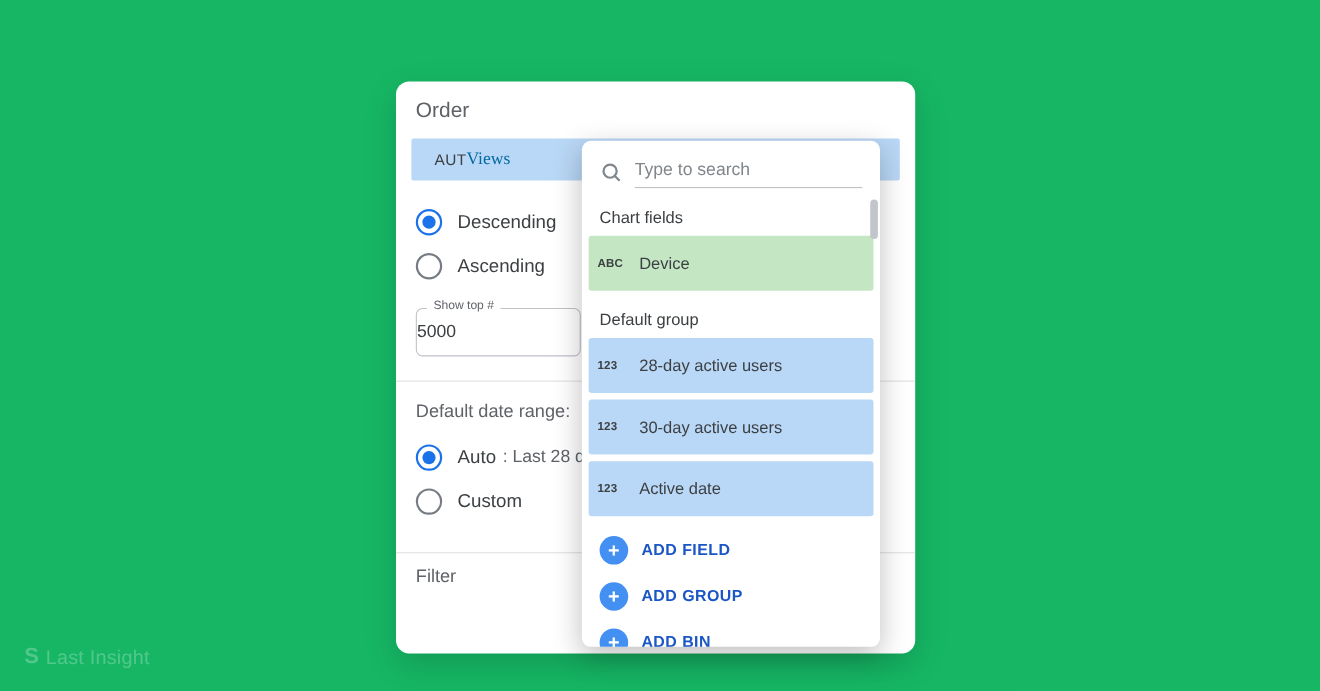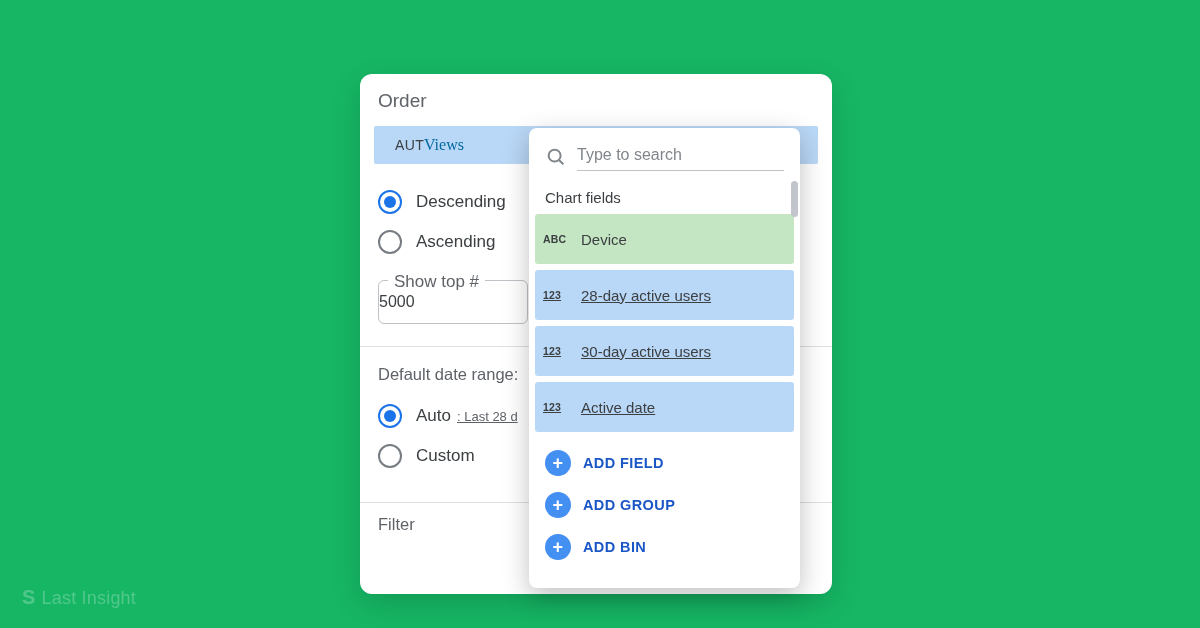--- a/index.html
+++ b/index.html
@@ -100,21 +100,21 @@
   .textfield-wrap {
     margin: 14px 18px 0 18px;
     width: 150px;
     position: relative;
   }
   .textfield-wrap .tf-label {
     position: absolute;
     top: -8px; left: 10px;
     background: #fff;
     padding: 0 6px;
-    font-size: 17px;
+    font-size: 11px;
     color: #5f6368;
   }
   .textfield-wrap input {
     width: 100%;
     height: 44px;
     border: 1px solid #bfc2c7;
     border-radius: 6px;
     padding: 0 0;
     font-size: 16px;
     color: #3c4043;
@@ -126,21 +126,21 @@
     background: #e0e0e0;
     margin: 22px 0 0 0;
   }
 
   .section-label {
     color: #5f6368;
     font-size: 16.5px;
     padding: 18px 18px 6px 18px;
   }
 
-  .auto-row .suffix { color:#5f6368; font-size:13px;text-decoration:underline; }
+  .auto-row .suffix { color:#5f6368; font-size:16px; }
 
   .filter-label {
     color: #5f6368;
     font-size: 16.5px;
     padding: 12px 18px 0 18px;
   }
 
   
   .popover {
     position: absolute;
@@ -203,21 +203,21 @@
     color: #3c4043;
   }
   .pop-item .itype {
     width: 38px;
     font-size: 10.5px;
     font-weight: 700;
     letter-spacing: .2px;
     color:#3c4043;
   }
   .pop-item.dim-abc { background: #c4e6c3; }
-  .pop-item.metric { background: #b9d7f6; text-decoration: underline; }
+  .pop-item.metric { background: #b9d7f6; }
 
   .actions {
     padding: 8px 10px 14px 10px;
     display: flex;
     flex-direction: column;
     gap: 8px;
   }
   .action-btn {
     display: flex;
     align-items: center;
@@ -308,20 +308,21 @@
   <div class="pop-list">
     <div class="scroll-thumb"></div>
 
     <div class="pop-section">Chart fields</div>
 
     <div class="pop-item dim-abc">
       <span class="itype">ABC</span>
       <span>Device</span>
     </div>
 
+    <div class="pop-section">Default group</div>
 
     <div class="pop-item metric">
       <span class="itype">123</span>
       <span>28-day active users</span>
     </div>
     <div class="pop-item metric">
       <span class="itype">123</span>
       <span>30-day active users</span>
     </div>
     <div class="pop-item metric">

